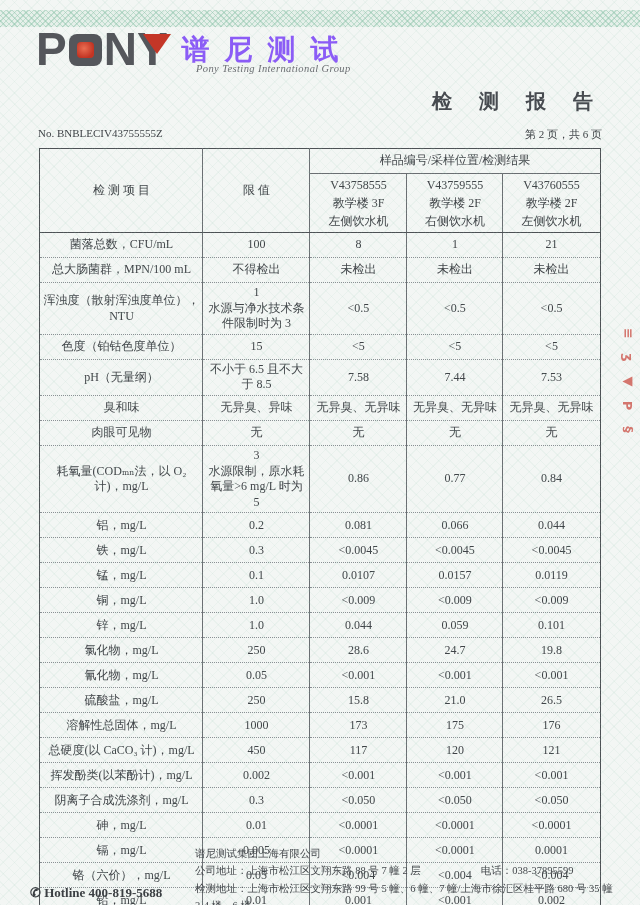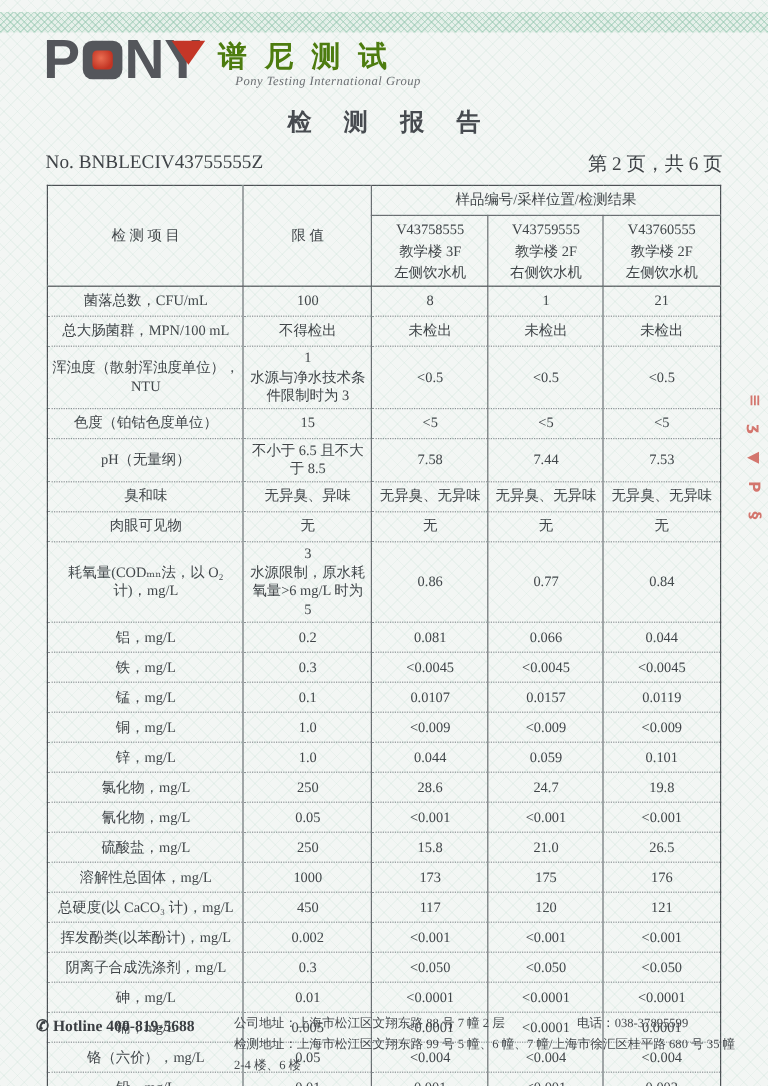--- a/index.html
+++ b/index.html
@@ -32,44 +32,44 @@
         font-weight:bold;font-size:46px;line-height:.72;color:#54565b;letter-spacing:0;}
   .logo .L{display:inline-block;}
   .o-mark{display:inline-block;width:33px;height:32px;background:#54565b;border-radius:8px;
           position:relative;margin:0 2px;}
   .o-mark .red{position:absolute;inset:8px;border-radius:4px;
           background:radial-gradient(circle at 42% 40%, #ea6e52 0%, #c23423 70%);}
   .y-mark{position:relative;display:inline-block;}
   .y-mark::before{content:"";position:absolute;top:1px;right:-3px;width:0;height:0;
           border-left:14px solid transparent;border-right:14px solid transparent;
           border-top:20px solid #c43627;}
-  .brand-cn{margin-left:14px;font-size:24px;font-weight:600;color:#4d7c0f;
+  .brand-cn{margin-left:14px;font-size:28px;font-weight:600;color:#8b5cf6;
           letter-spacing:15px;line-height:1;padding-top:3px;white-space:nowrap;}
   .brand-en{position:absolute;left:196px;top:63px;font-size:10.5px;color:#6b6e72;letter-spacing:.4px;font-style:italic;}
-  .title{margin-top:22px;text-align:center;font-size:20px;letter-spacing:11px;
+  .title{margin-top:22px;text-align:right;font-size:20px;letter-spacing:11px;
          color:#474b50;font-weight:600;text-indent:11px;}
-  .meta-row{display:flex;justify-content:space-between;margin:12px 2px 6px 2px;font-size:16px;}
+  .meta-row{display:flex;justify-content:space-between;margin:12px 2px 6px 2px;font-size:11px;}
   
   table{border-collapse:collapse;table-layout:fixed;margin:0 auto;width:560px;
         font-size:12px;}
   col.c1{width:163px}col.c2{width:107px}col.c3{width:97px}col.c4{width:96px}col.c5{width:97px}
   table{border:1.5px solid #4d5155;}
   th,td{border-right:1px solid #6a6e72;padding:2px 3px;text-align:center;
         font-weight:normal;line-height:1.3;vertical-align:middle;}
   th:last-child,td:last-child{border-right:none;}
   thead th{border-bottom:1px solid #4d5155;}
   thead .grp{border-bottom:1px solid #6a6e72;height:20px;}
   thead .samp{line-height:1.5;}
   tbody td{border-bottom:1px dotted #8a9094;height:20px;}
   tbody tr:last-child td{border-bottom:none;}
   td.limit,td.item{white-space:pre-line;}
   
   .foot{position:absolute;left:30px;right:20px;top:845px;display:flex;}
   .foot-left{width:165px;font-weight:bold;font-size:13px;line-height:1.5;color:#3b3f43;}
-  .foot-left .phone{white-space:nowrap;}
+  .foot-left .phone{white-space:nowrap;margin-top:38px;}
   .foot-right{flex:1;font-size:10.5px;line-height:1.65;color:#44484c;}
   .addr-line{display:flex;}
   .addr-line .tel{margin-left:60px;}
   
   .stamp{position:absolute;right:1px;top:326px;width:22px;display:flex;flex-direction:column;
          align-items:center;gap:9px;color:#cf6057;font-weight:bold;
          font-family:"DejaVu Sans",sans-serif;font-size:13px;opacity:.85;}
   .stamp span{transform:rotate(90deg);}
 </style>
 </head>
@@ -298,20 +298,21 @@
       </tbody>
   </table>
 
   <div class="foot">
     <div class="foot-left">
       <div class="phone">
         <span>✆ </span><span>Hotline 400-819-5688</span>
       </div>
     </div>
     <div class="foot-right">
+      <div>谱尼测试集团上海有限公司</div>
       <div class="addr-line">
         <span>公司地址：上海市松江区文翔东路 88 号 7 幢 2 层</span>
         <span class="tel">电话：038-37895599</span>
       </div>
       <div>检测地址：上海市松江区文翔东路 99 号 5 幢、6 幢、7 幢/上海市徐汇区桂平路 680 号 35 幢 2-4 楼、6 楼</div>
     </div>
   </div>
 
   <div class="stamp" id="stamp">
       <span>≡</span>

